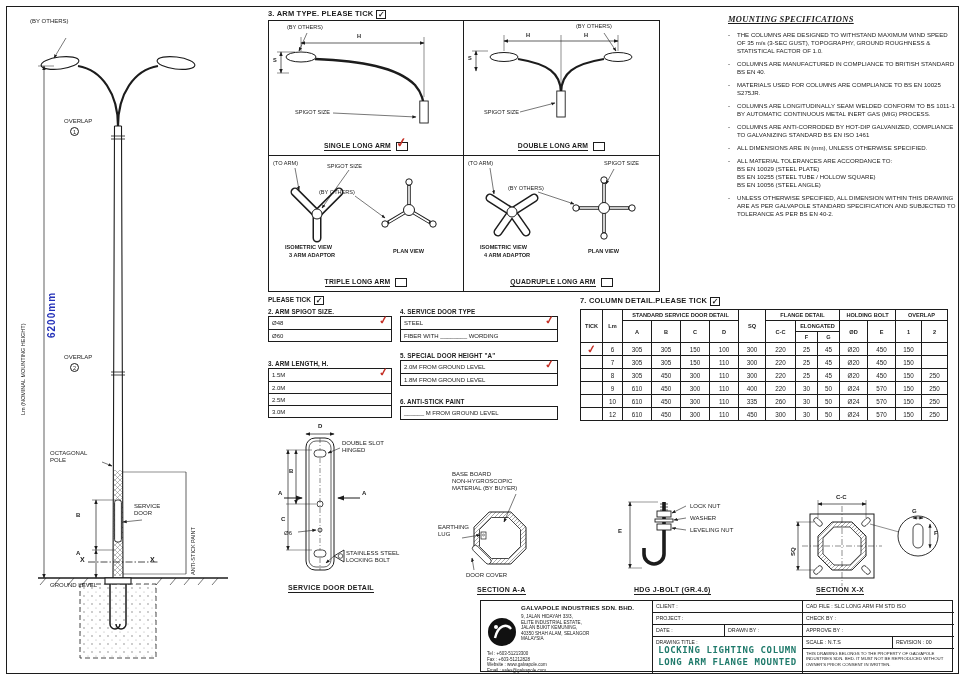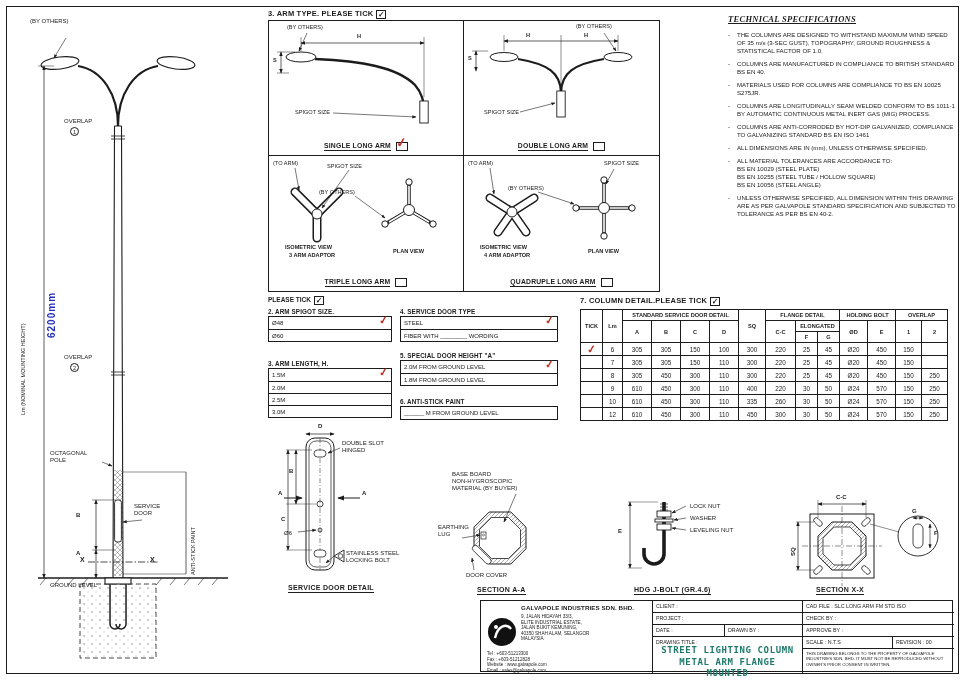--- a/index.html
+++ b/index.html
@@ -330,21 +330,21 @@
   <div class="opt-group" style="left:400px;top:398px;width:158px">
     <div class="opt-title">6. ANTI-STICK PAINT</div>
     <div class="opt-rows">
         <div class="opt-row">
           <span class="opt-label">______ M FROM GROUND LEVEL</span>
         </div>
       </div>
   </div>
 
   <div class="specs">
-    <div class="specs-title">TECHNICAL SPECIFICATIONS</div>
+    <div class="specs-title">MOUNTING SPECIFICATIONS</div>
     <div>
         <div class="spec-item">
           <span class="spec-dash">-</span>
           <span class="spec-text">THE COLUMNS ARE DESIGNED TO WITHSTAND MAXIMUM WIND SPEED OF 35 m/s (3-SEC GUST), TOPOGRAPHY, GROUND ROUGHNESS &amp; STATISTICAL FACTOR OF 1.0.</span>
         </div>
         <div class="spec-item">
           <span class="spec-dash">-</span>
           <span class="spec-text">COLUMNS ARE MANUFACTURED IN COMPLIANCE TO BRITISH STANDARD BS EN 40.</span>
         </div>
         <div class="spec-item">
@@ -647,22 +647,22 @@
         </div>
     </div>
 
     <div class="tcell" style="left:172px;top:0;width:150px;height:12px;border-right:1px solid #1c1c1c;border-bottom:1px solid #1c1c1c"><span class="cap">CLIENT :</span></div>
     <div class="tcell" style="left:172px;top:12px;width:150px;height:12px;border-right:1px solid #1c1c1c;border-bottom:1px solid #1c1c1c"><span class="cap">PROJECT :</span></div>
     <div class="tcell" style="left:172px;top:24px;width:72px;height:12px;border-right:1px solid #1c1c1c;border-bottom:1px solid #1c1c1c"><span class="cap">DATE :</span></div>
     <div class="tcell" style="left:244px;top:24px;width:78px;height:12px;border-right:1px solid #1c1c1c;border-bottom:1px solid #1c1c1c"><span class="cap">DRAWN BY :</span></div>
     <div class="tcell" style="left:172px;top:36px;width:150px;height:36px;border-right:1px solid #1c1c1c">
       <div class="cap" style="font-size:5px">DRAWING TITLE :</div>
       <div class="big-title">
-        <div>STREET LIGHTING COLUMN</div>
-        <div>METAL ARM FLANGE MOUNTED</div>
+        <div>LOCKING LIGHTING COLUMN</div>
+        <div>LONG ARM FLANGE MOUNTED</div>
       </div>
     </div>
 
     <div class="tcell" style="left:322px;top:0;width:151px;height:12px;border-bottom:1px solid #1c1c1c"><span class="cap">CAD FILE : SLC LONG ARM FM STD ISO</span></div>
     <div class="tcell" style="left:322px;top:12px;width:151px;height:12px;border-bottom:1px solid #1c1c1c"><span class="cap">CHECK BY :</span></div>
     <div class="tcell" style="left:322px;top:24px;width:151px;height:12px;border-bottom:1px solid #1c1c1c"><span class="cap">APPROVE BY :</span></div>
     <div class="tcell" style="left:322px;top:36px;width:90px;height:12px;border-right:1px solid #1c1c1c;border-bottom:1px solid #1c1c1c"><span class="cap">SCALE : N.T.S</span></div>
     <div class="tcell" style="left:412px;top:36px;width:61px;height:12px;border-bottom:1px solid #1c1c1c"><span class="cap">REVISION : 00</span></div>
     <div class="tcell note" style="left:322px;top:48px;width:151px;height:24px">THIS DRAWING BELONGS TO THE PROPERTY OF GALVAPOLE INDUSTRIES SDN. BHD. IT MUST NOT BE REPRODUCED WITHOUT OWNER'S PRIOR CONSENT IN WRITTEN.</div>
   </div>

